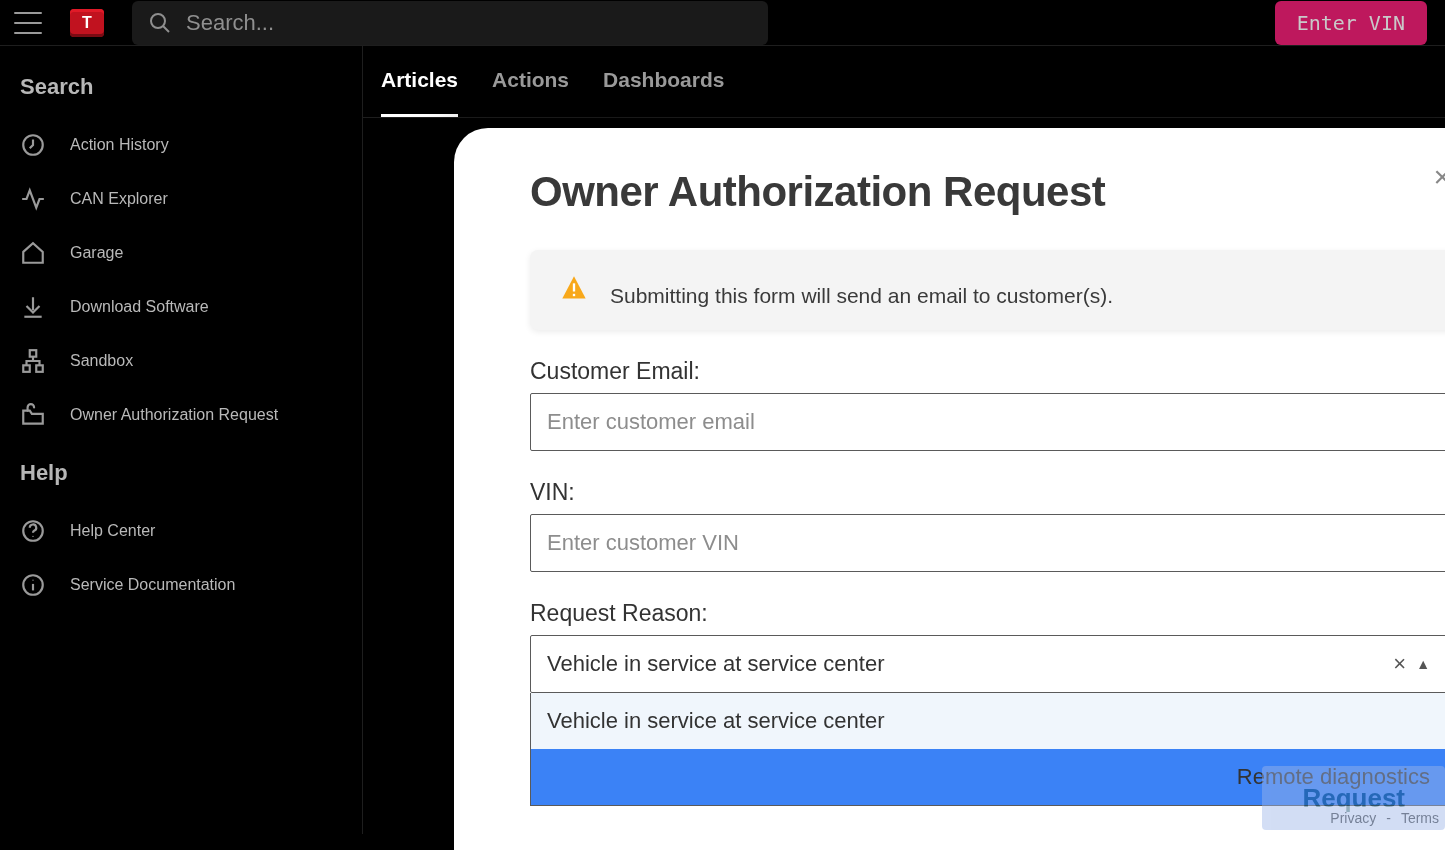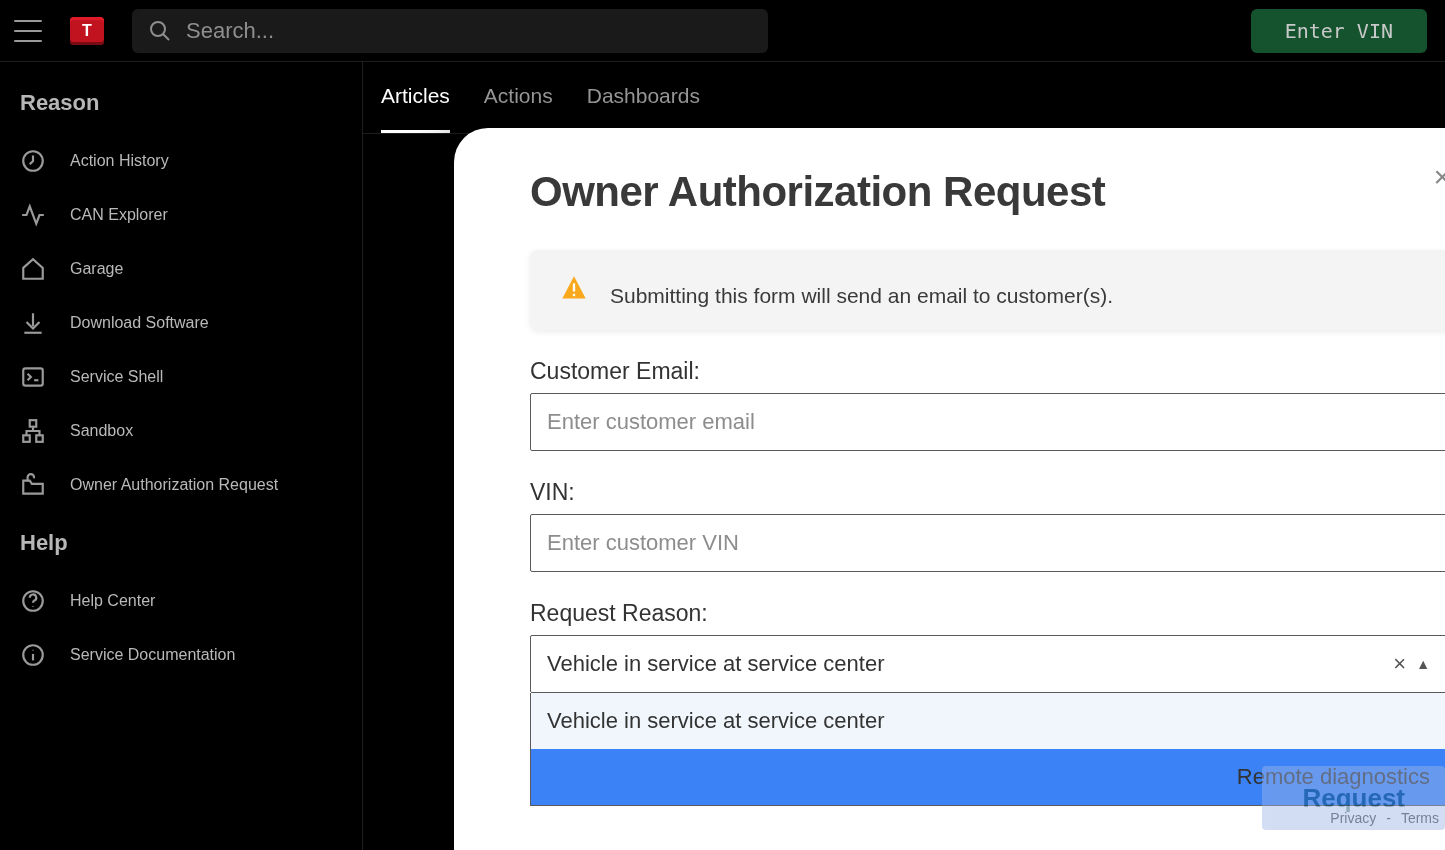--- a/index.html
+++ b/index.html
@@ -8,21 +8,21 @@
     background: #000;
     color: #fff;
     width: 1445px;
     height: 850px;
     overflow: hidden;
     position: relative;
   }
 
   
   .topbar {
-    height: 62px;
+    height: 46px;
     display: flex;
     align-items: center;
     padding: 0 18px 0 14px;
     gap: 28px;
     border-bottom: 1px solid #1e1e1e;
   }
   .hamburger { width: 28px; height: 22px; display:flex; flex-direction:column; justify-content:space-between; cursor:pointer;}
   .hamburger span { height:2px; background:#9a9a9a; border-radius:1px;}
   .logo {
     width:34px; height:28px; background:#c1121f;
@@ -34,21 +34,21 @@
     font-size:16px; font-weight:700; color:#fff;
   }
   .searchbar {
     flex:0 0 636px; height:44px; background:#1a1a1a; border-radius:6px;
     display:flex; align-items:center; padding:0 16px; gap:14px;
     color:#8f8f8f; font-size:22px;
   }
   .searchbar svg{flex-shrink:0;}
   .spacer{flex:1;}
   .vin-btn{
-    height:44px; padding:0 34px; background:#14532d; border-radius:6px;
+    height:44px; padding:0 22px; background:#be185d; border-radius:6px;
     display:flex; align-items:center; font-family: "SFMono-Regular", Consolas, monospace;
     font-size:20px; color:#c9c9c9; cursor:pointer;justify-content:center;
   }
 
   
   .layout { display:flex; height:calc(100% - 62px);}
   .sidebar {
     width:363px; border-right:1px solid #1e1e1e; padding:28px 20px 0 20px;
   }
   .side-section-title{
@@ -60,21 +60,21 @@
   }
   .side-item .lbl{line-height:1.3;}
   .side-item svg{flex-shrink:0; width:26px; height:26px; stroke:#9a9a9a; fill:none;}
   .side-help{margin-top:18px;}
 
   
   .main{flex:1; position:relative;}
   .tabs{
     display:flex; gap:34px; padding:22px 18px 0 18px;
     border-bottom:1px solid #1e1e1e;
-    font-size:21px; font-weight:400;
+    font-size:21px; font-weight:700;
   }
   .tab{color:#9a9a9a; padding-bottom:22px; cursor:pointer;}
   .tab.active{color:#fff; border-bottom:3px solid #fff;}
 
   
   .modal{
     position:absolute; left:454px; top:128px; right:-20px; 
     background:#fff; color:#2b2b2b;
     border-top-left-radius:34px;
     padding:40px 0 0 76px;
@@ -151,21 +151,21 @@
   </div>
   <div class="spacer"></div>
   <div class="vin-btn">
     <span>Enter VIN</span>
   </div>
 </div>
 
 <div class="layout">
 
   <aside class="sidebar">
-    <div class="side-section-title">Reason</div>
+    <div class="side-section-title">Search</div>
 
     <div class="side-item">
       <svg viewBox="0 0 24 24" stroke-width="2">
           <circle cx="12" cy="12" r="9"></circle>
           <polyline points="12 7 12 12 9 15"></polyline>
         </svg>
       <span class="lbl">Action History</span>
     </div>
     <div class="side-item">
       <svg viewBox="0 0 24 24" stroke-width="2">
@@ -179,28 +179,20 @@
         </svg>
       <span class="lbl">Garage</span>
     </div>
     <div class="side-item">
       <svg viewBox="0 0 24 24" stroke-width="2">
           <path d="M12 3 V15"></path>
           <polyline points="6 11 12 17 18 11"></polyline>
           <path d="M4 21 H20"></path>
         </svg>
       <span class="lbl">Download Software</span>
-    </div>
-    <div class="side-item">
-      <svg viewBox="0 0 24 24" stroke-width="2">
-          <rect x="3" y="4" width="18" height="16" rx="2"></rect>
-          <polyline points="7 9 10 12 7 15"></polyline>
-          <line x1="13" y1="15" x2="17" y2="15"></line>
-        </svg>
-      <span class="lbl">Service Shell</span>
     </div>
     <div class="side-item">
       <svg viewBox="0 0 24 24" stroke-width="2">
           <rect x="9" y="2" width="6" height="6"></rect>
           <rect x="3" y="16" width="6" height="6"></rect>
           <rect x="15" y="16" width="6" height="6"></rect>
           <path d="M12 8 V12 M6 16 V12 H18 V16"></path>
         </svg>
       <span class="lbl">Sandbox</span>
     </div>

